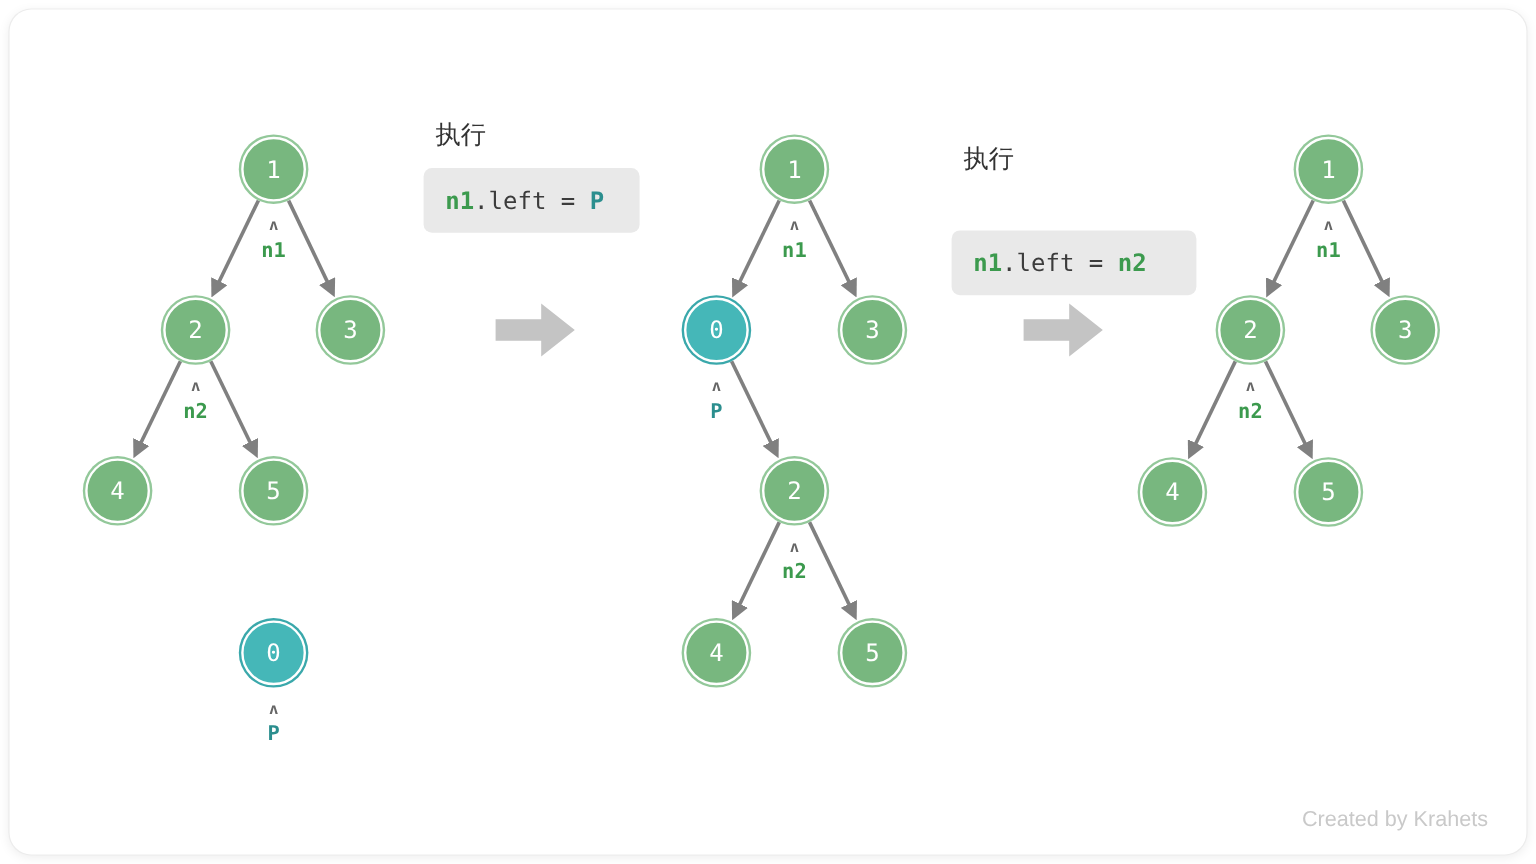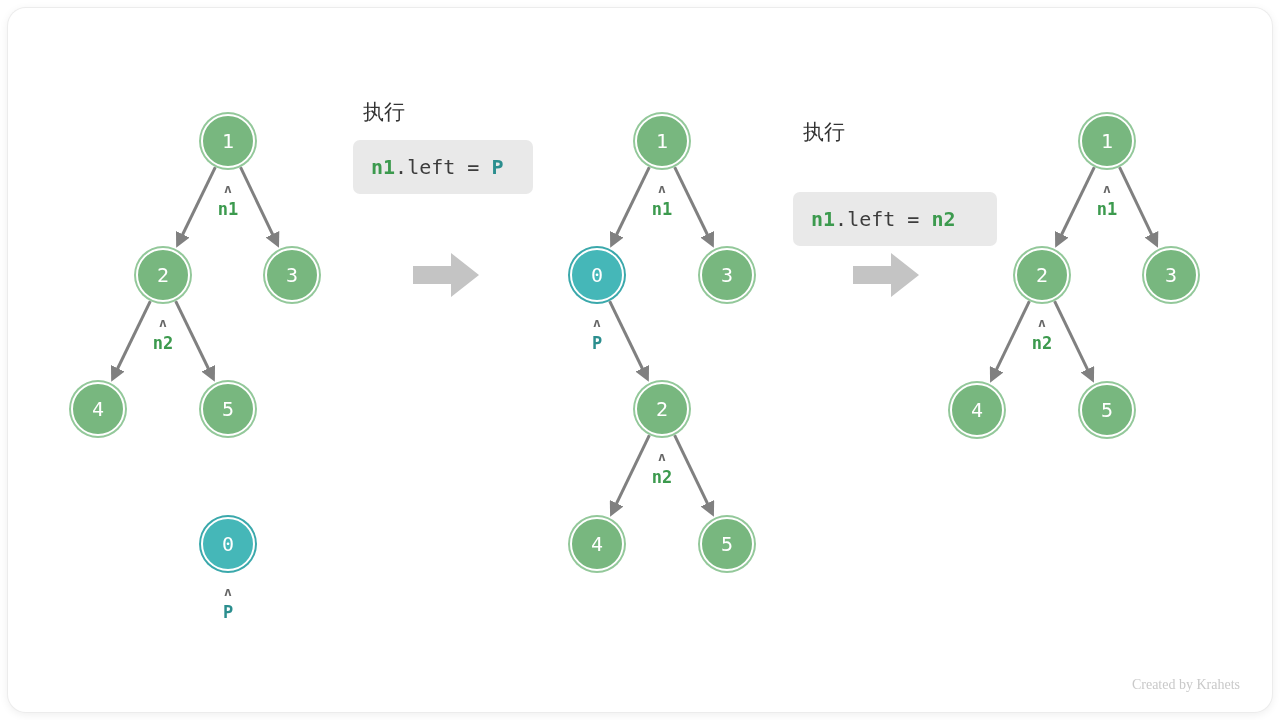--- a/index.html
+++ b/index.html
@@ -118,22 +118,22 @@
   .code-line { display: block; }
   .tok-var   { color: #3c9a4e; font-weight: bold; }
   .tok-teal  { color: #2b8e8e; font-weight: bold; }
   .tok-plain { color: #3c3c3c; }
 
   
   #credit {
     position: absolute;
     right: 40px;
     bottom: 27px;
-    font-family: Liberation Serif, serif;
-    font-size: 14px;
+    font-family: Liberation Sans, sans-serif;
+    font-size: 18px;
     color: #c9c9c9;
     z-index: 3;
     white-space: nowrap;
   }
 </style>
 </head>
 <body>
 
 <div id="canvas">
   <div id="card"></div>

